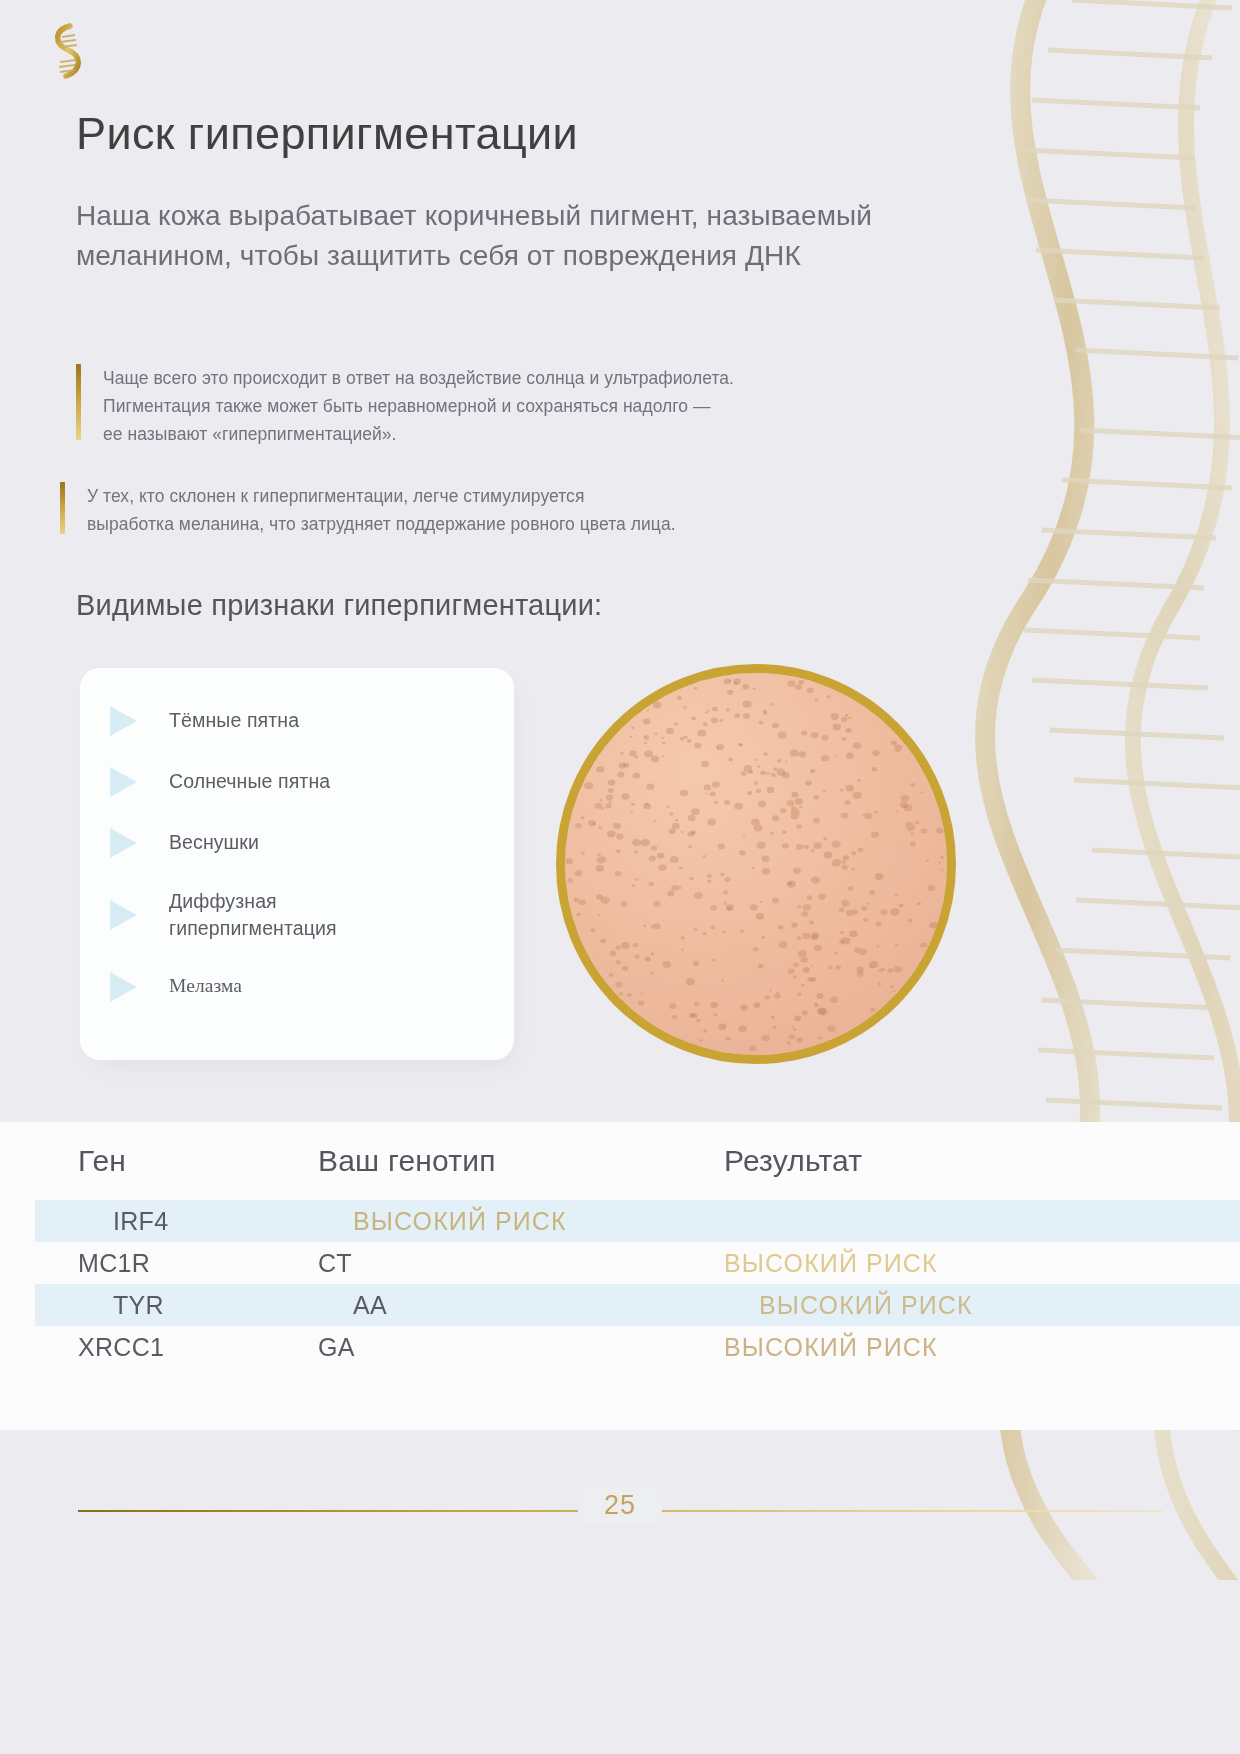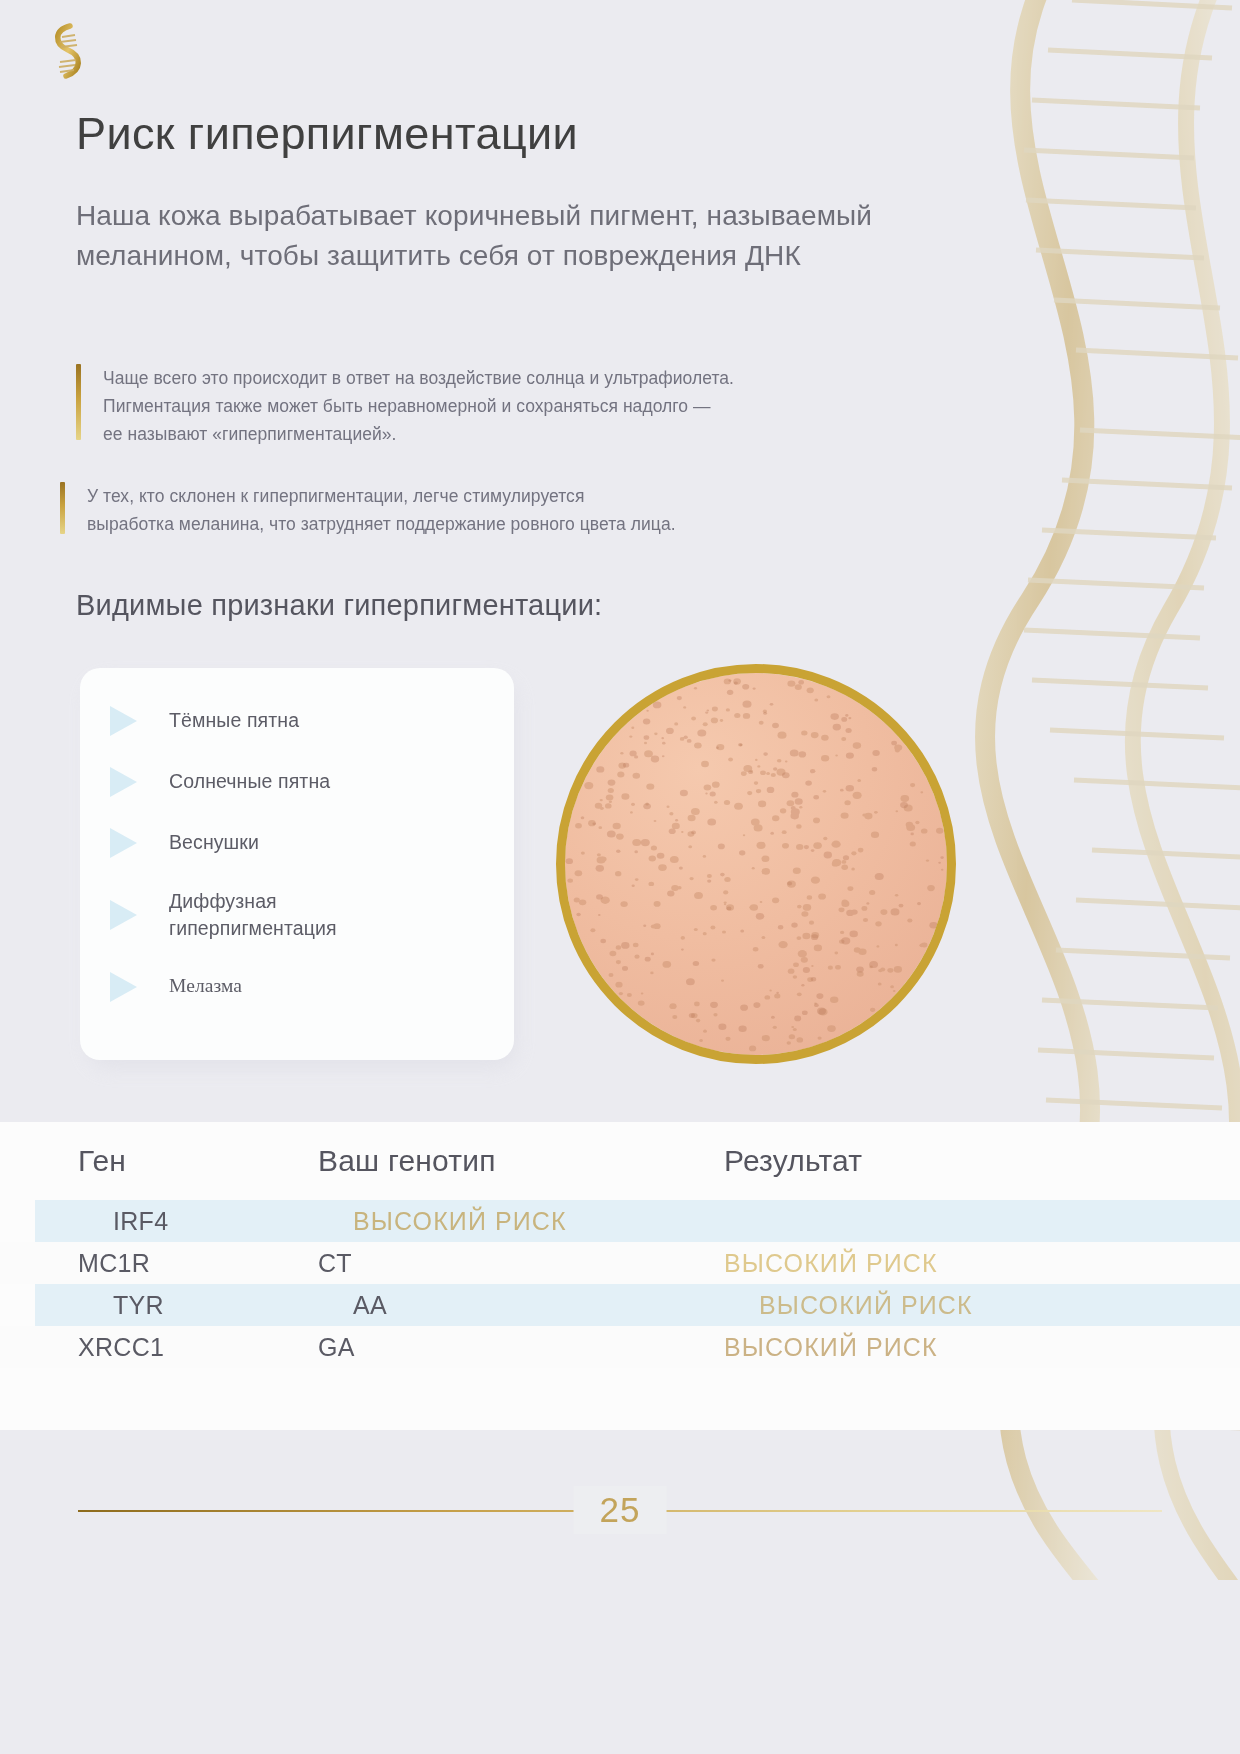--- a/index.html
+++ b/index.html
@@ -124,21 +124,21 @@
   
   .footer { position:absolute; left:0; top:1470px; width:1240px; height:284px; z-index:4; }
   .foot-rule {
     position:absolute; left:78px; top:40px; width:1084px; height:2px;
     background:linear-gradient(90deg,#8d6b1d 0%,#c6a04a 35%,#e4d396 75%,#efe6c4 100%);
   }
   .foot-num-wrap {
     position:absolute; left:50%; top:16px; transform:translateX(-50%);
     background:#edeef1; padding:4px 26px;
   }
-  .foot-num-txt { font-size:35px; font-weight:300; color:#c3a45b; letter-spacing:1px; }
+  .foot-num-txt { font-size:27px; font-weight:300; color:#c3a45b; letter-spacing:1px; }
 </style>
 </head>
 <body>
 
 <div class="dna-bg">
   <svg width="520" height="1620" viewBox="0 0 520 1620" xmlns="http://www.w3.org/2000/svg">
     <defs>
       <linearGradient id="gold1" x1="0" y1="0" x2="1" y2="1">
         <stop offset="0%" stop-color="#e8dcb4"></stop>
         <stop offset="45%" stop-color="#c9a95e"></stop>

